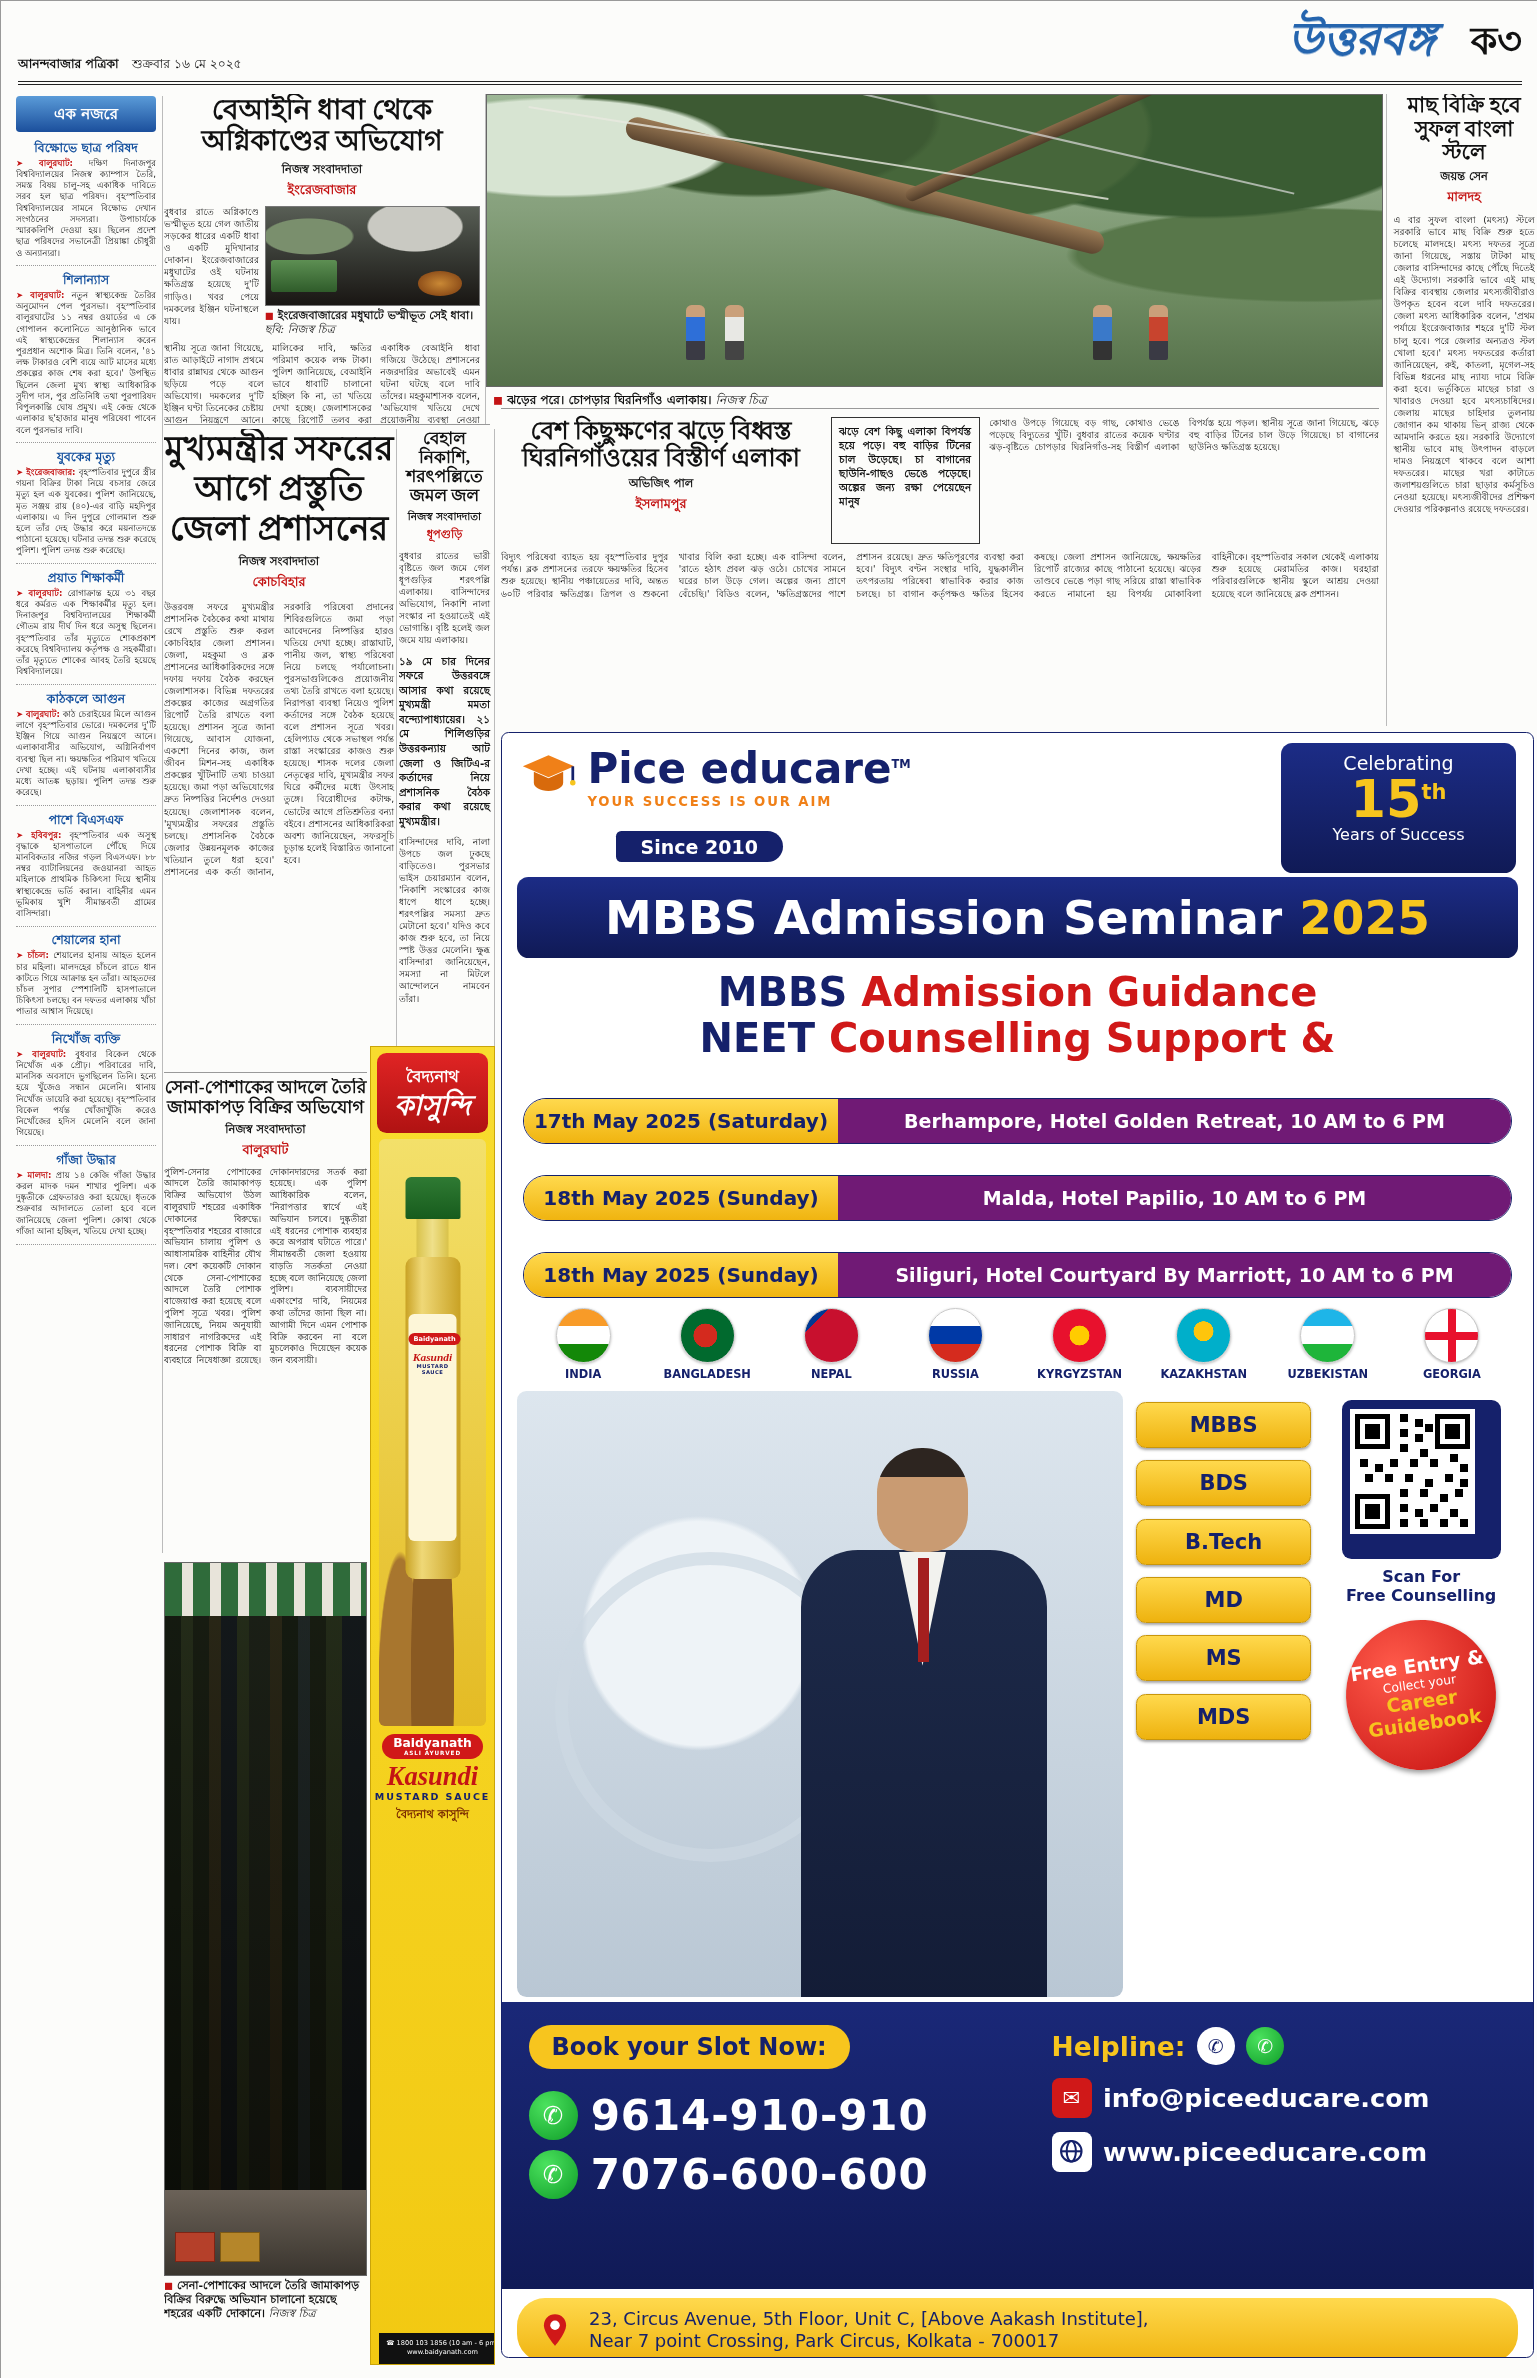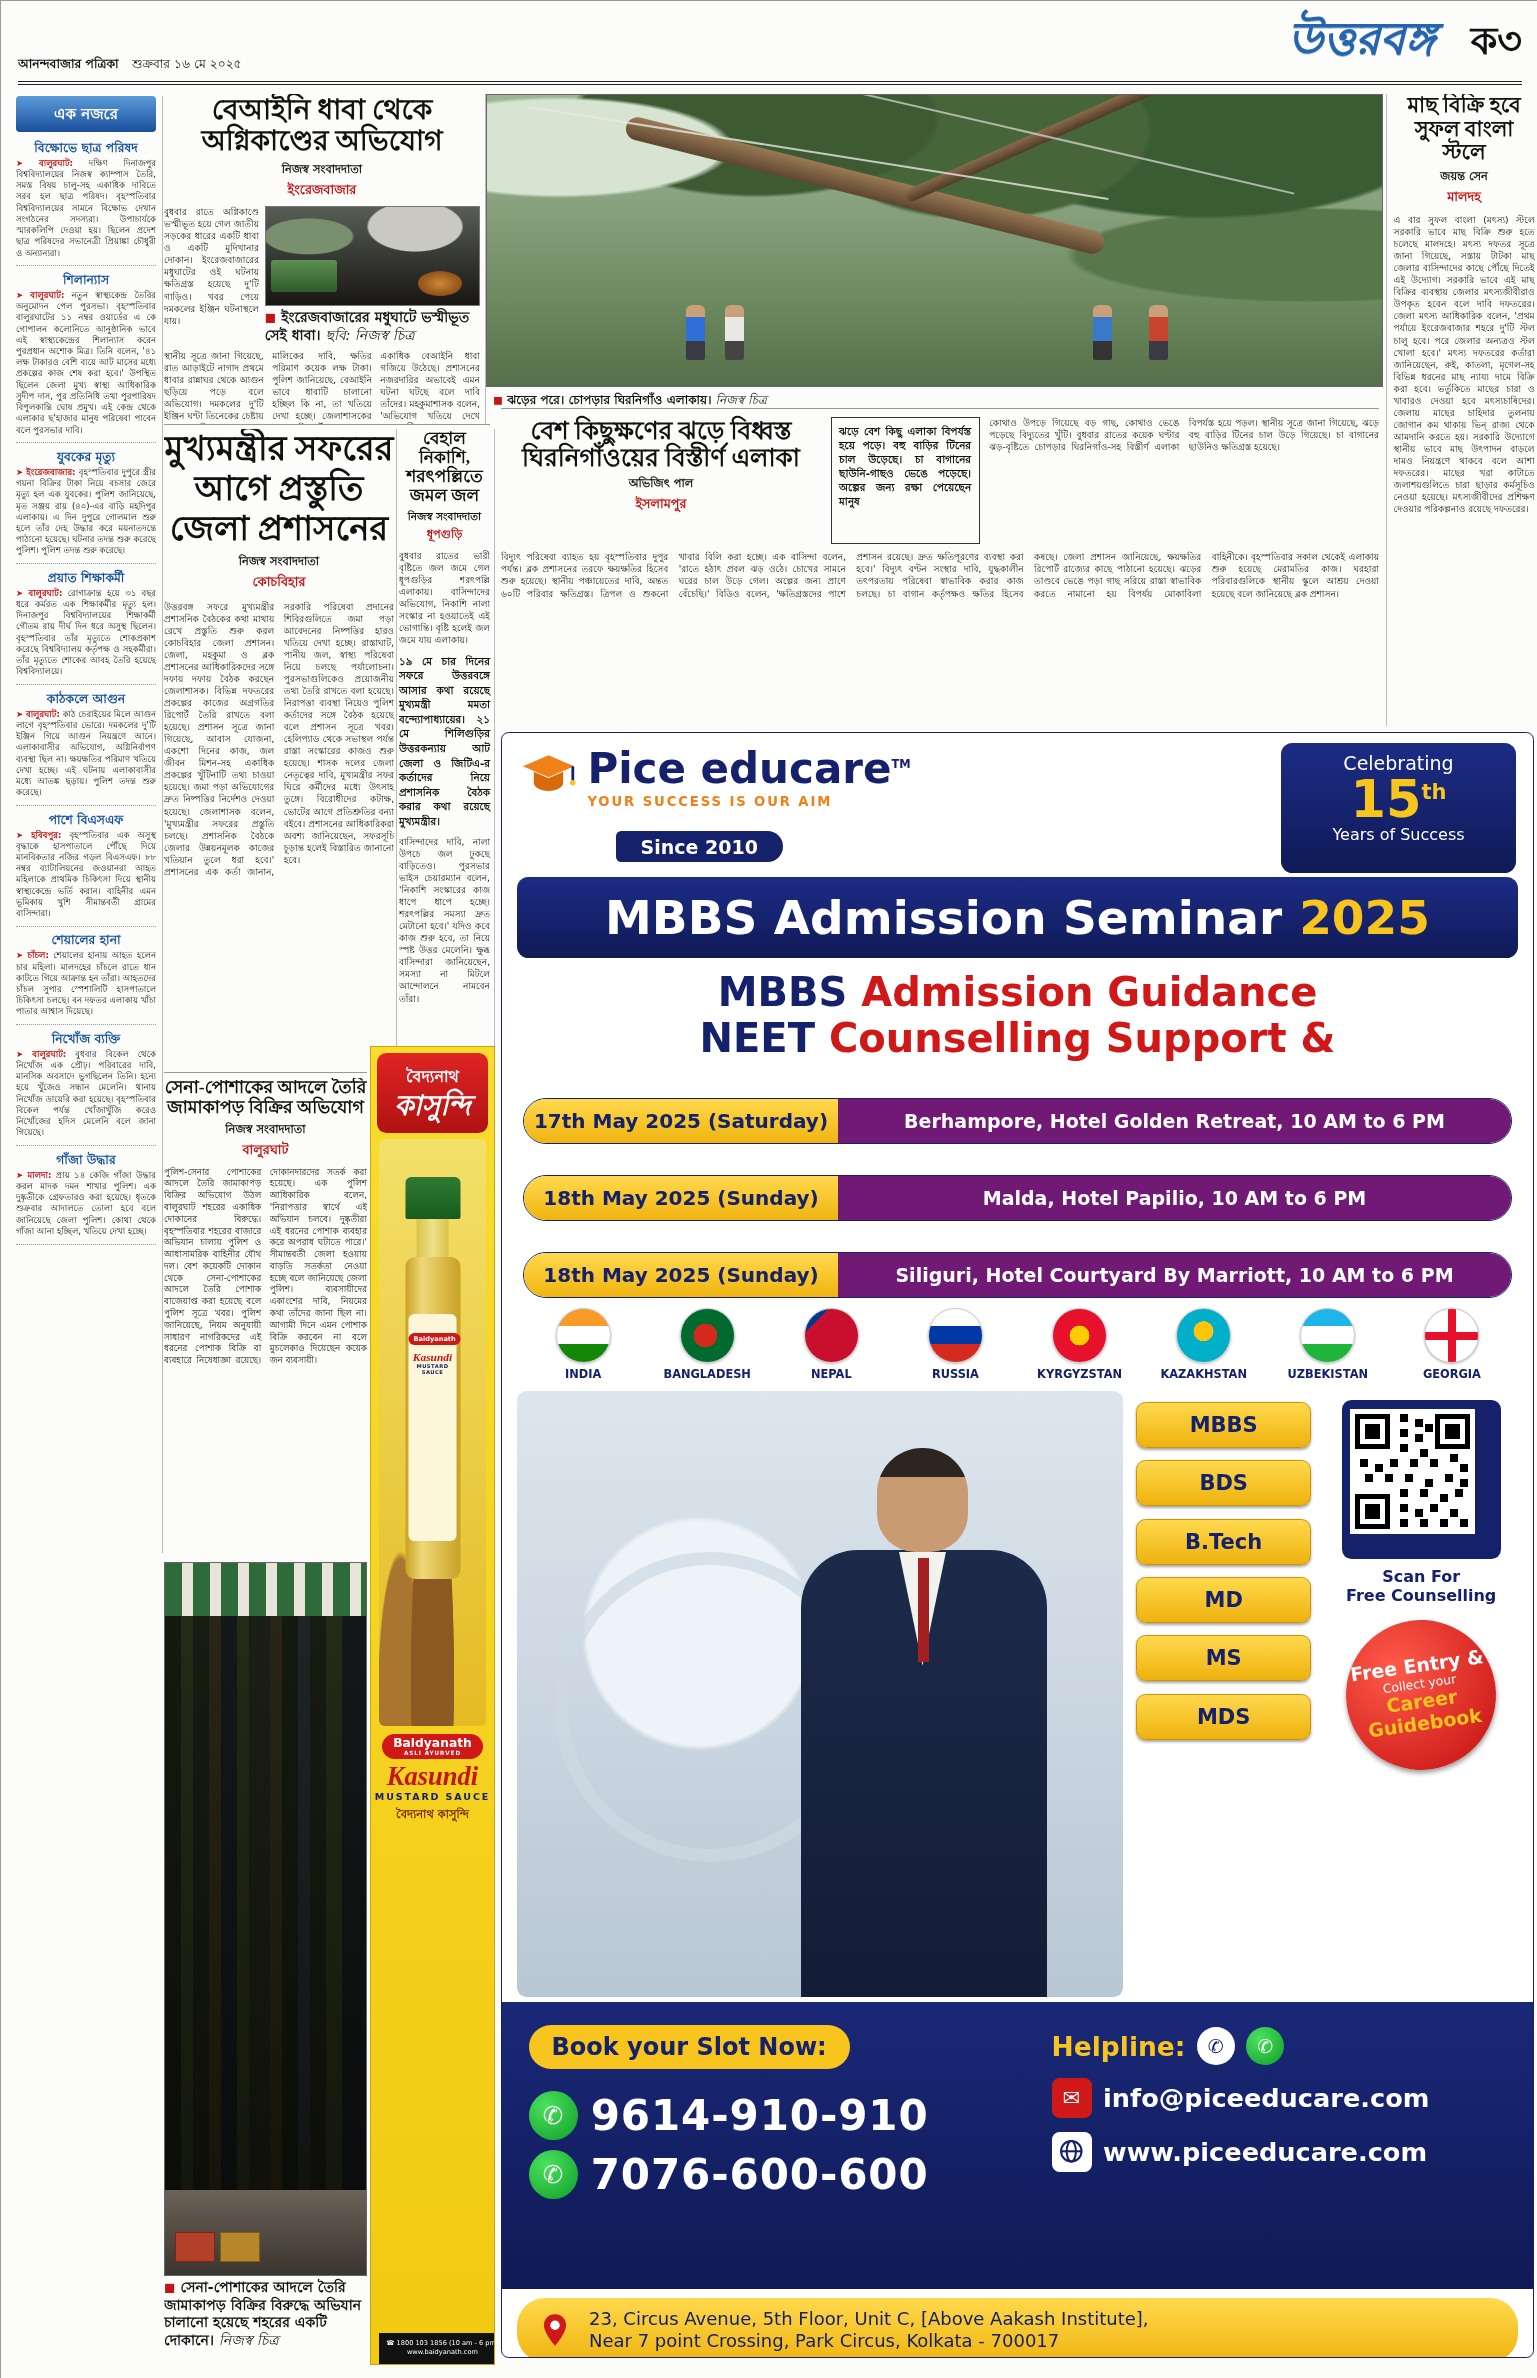--- a/index.html
+++ b/index.html
@@ -37,21 +37,21 @@
   #art-fire .headline{font-size:28px;}
   .fire-grid{display:flex;gap:5.7px;margin-top:5.7px;}
   .fire-intro{width:95px;flex:none;}
   .fire-photowrap{flex:1;}
   .fire-photo{height:98px;border:0.9px solid #777;background:
       radial-gradient(ellipse at 20% 30%,#7a8f6d 0 18%,transparent 19%),
       radial-gradient(ellipse at 70% 20%,#c9c9c2 0 22%,transparent 23%),
       linear-gradient(180deg,#585e55 0%,#3a3d37 45%,#191613 100%);position:relative;}
   .fire-truck{position:absolute;left:5.7px;bottom:13.2px;width:66px;height:32px;background:linear-gradient(180deg,#5d8f53,#2f5c2a);border-radius:2.8px;}
   .fire-glow{position:absolute;right:17px;bottom:9.5px;width:44px;height:24.6px;background:radial-gradient(#f2a13a,#8c3d0a);border-radius:50%;opacity:.8;}
-  .photo-caption{font-size:14px;font-weight:bold;line-height:1.25;margin-top:2.8px;}
+  .photo-caption{font-size:11px;font-weight:bold;line-height:1.25;margin-top:2.8px;}
   .capmark{color:#c41414;}
   .credit{font-style:italic;font-weight:normal;}
   .fire-rest{margin-top:5.7px;column-count:3;column-gap:8.5px;height:134px;}
 
   
   #photo-main{position:absolute;left:485px;top:93px;width:895px;height:291px;border:0.9px solid #666;overflow:hidden;
      background:
        radial-gradient(ellipse at 8% 18%,#d7e4d2 0 14%,transparent 15%),
        radial-gradient(ellipse at 30% 8%,#3d5a33 0 20%,transparent 21%),
        radial-gradient(ellipse at 55% 12%,#46663a 0 24%,transparent 25%),

